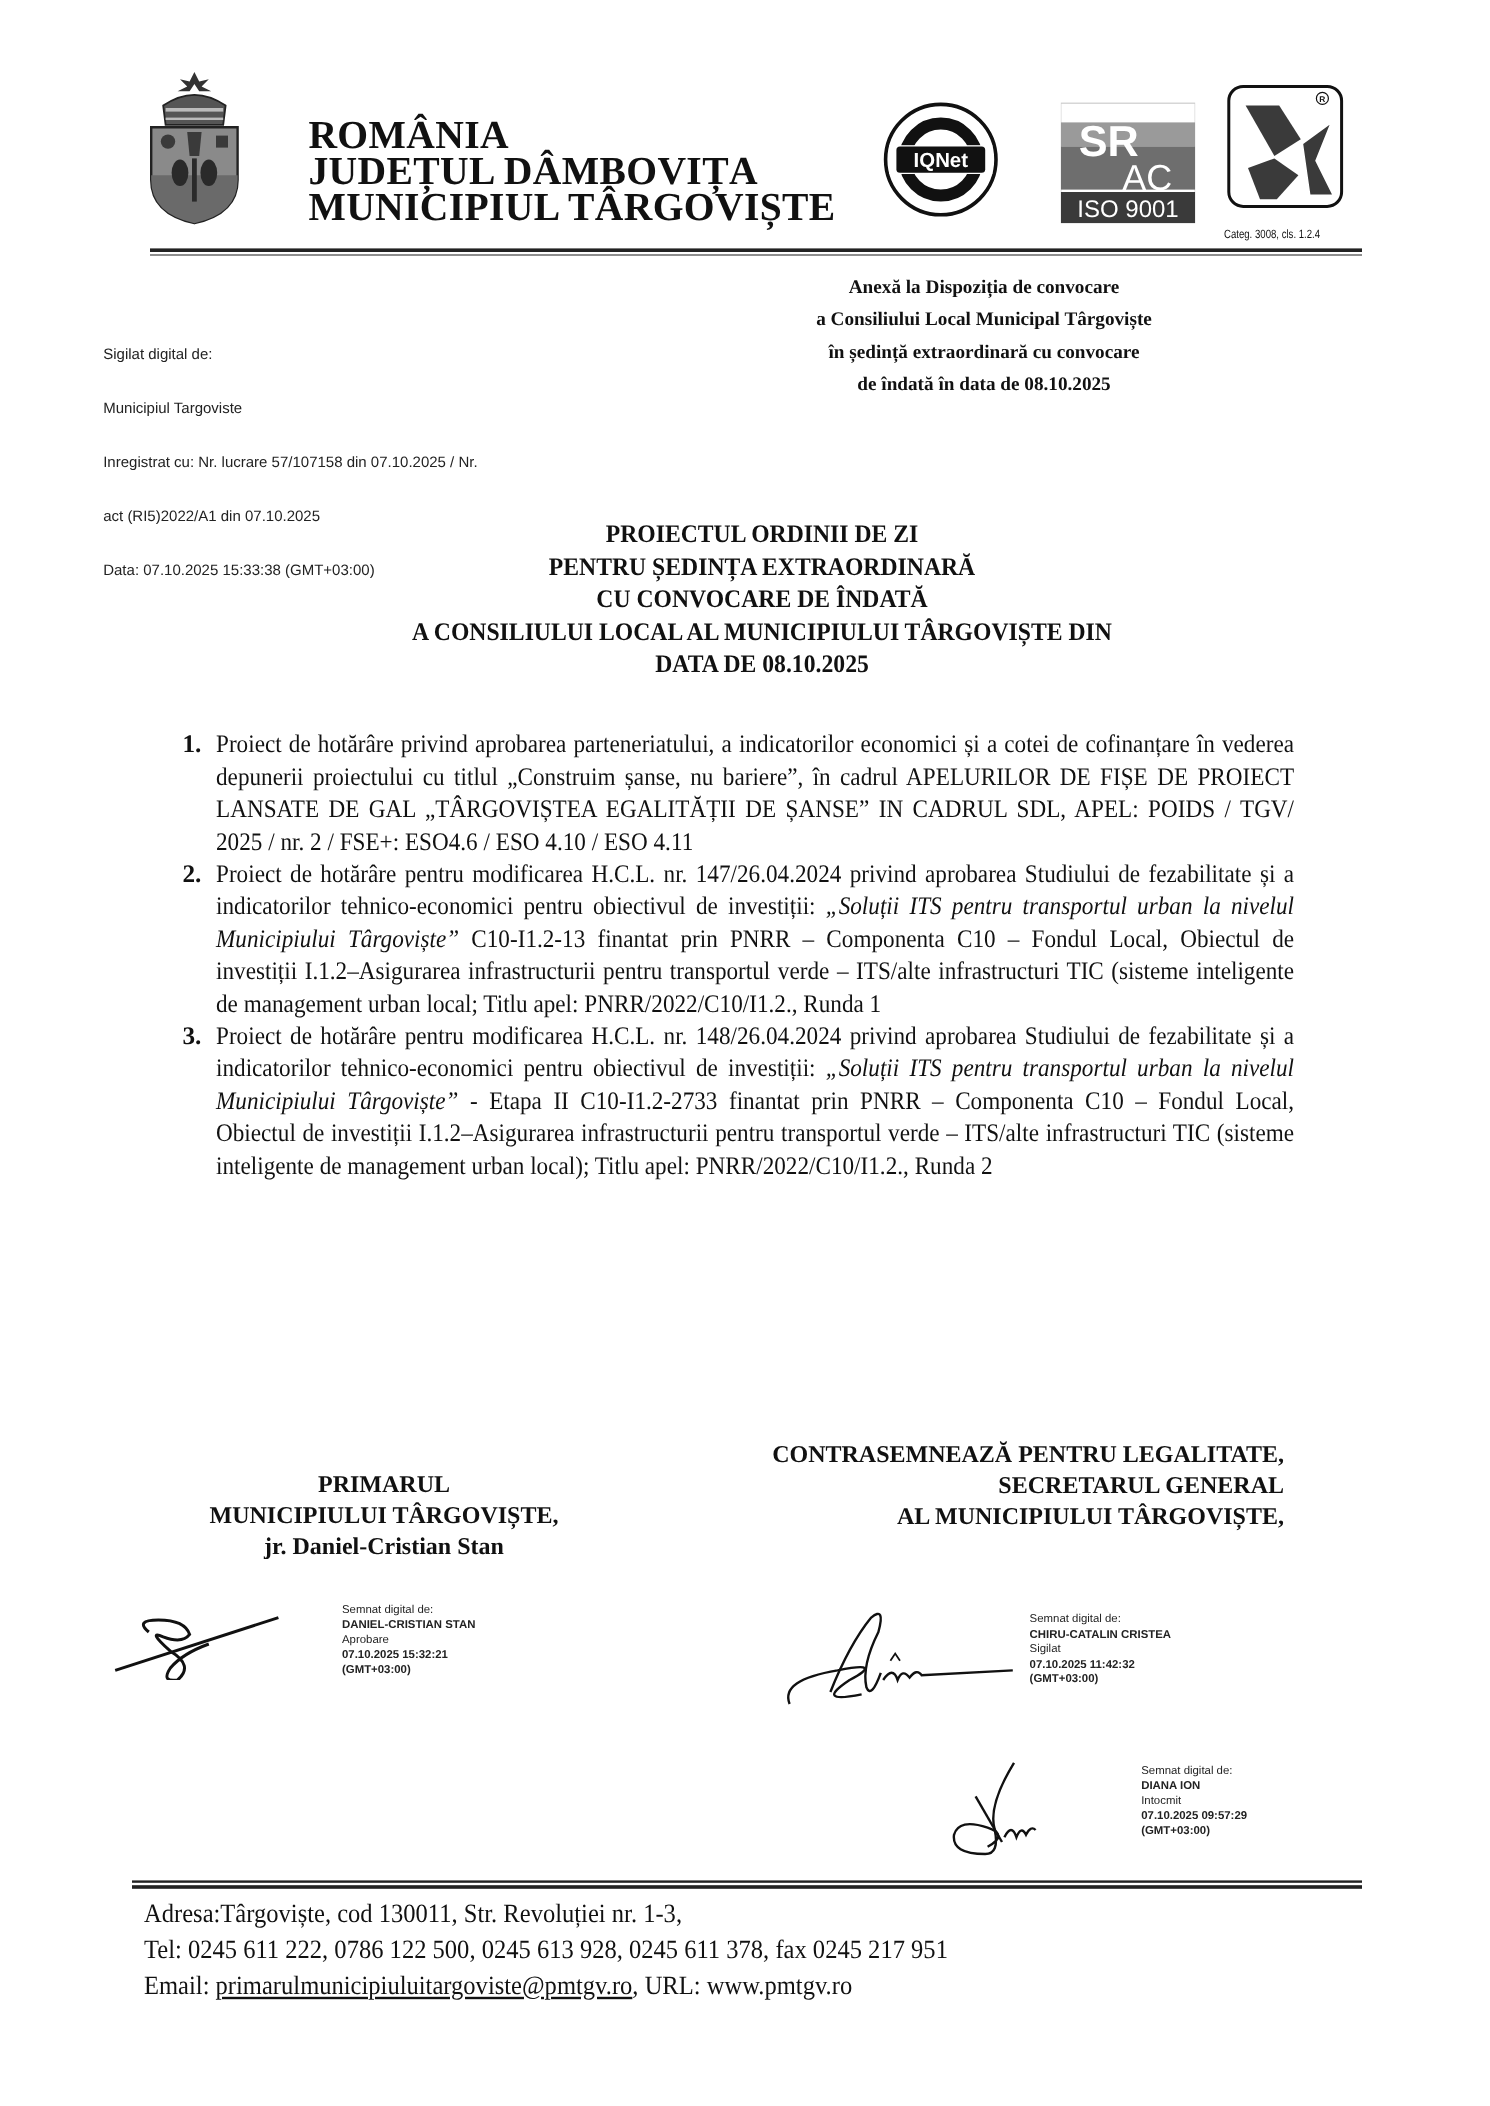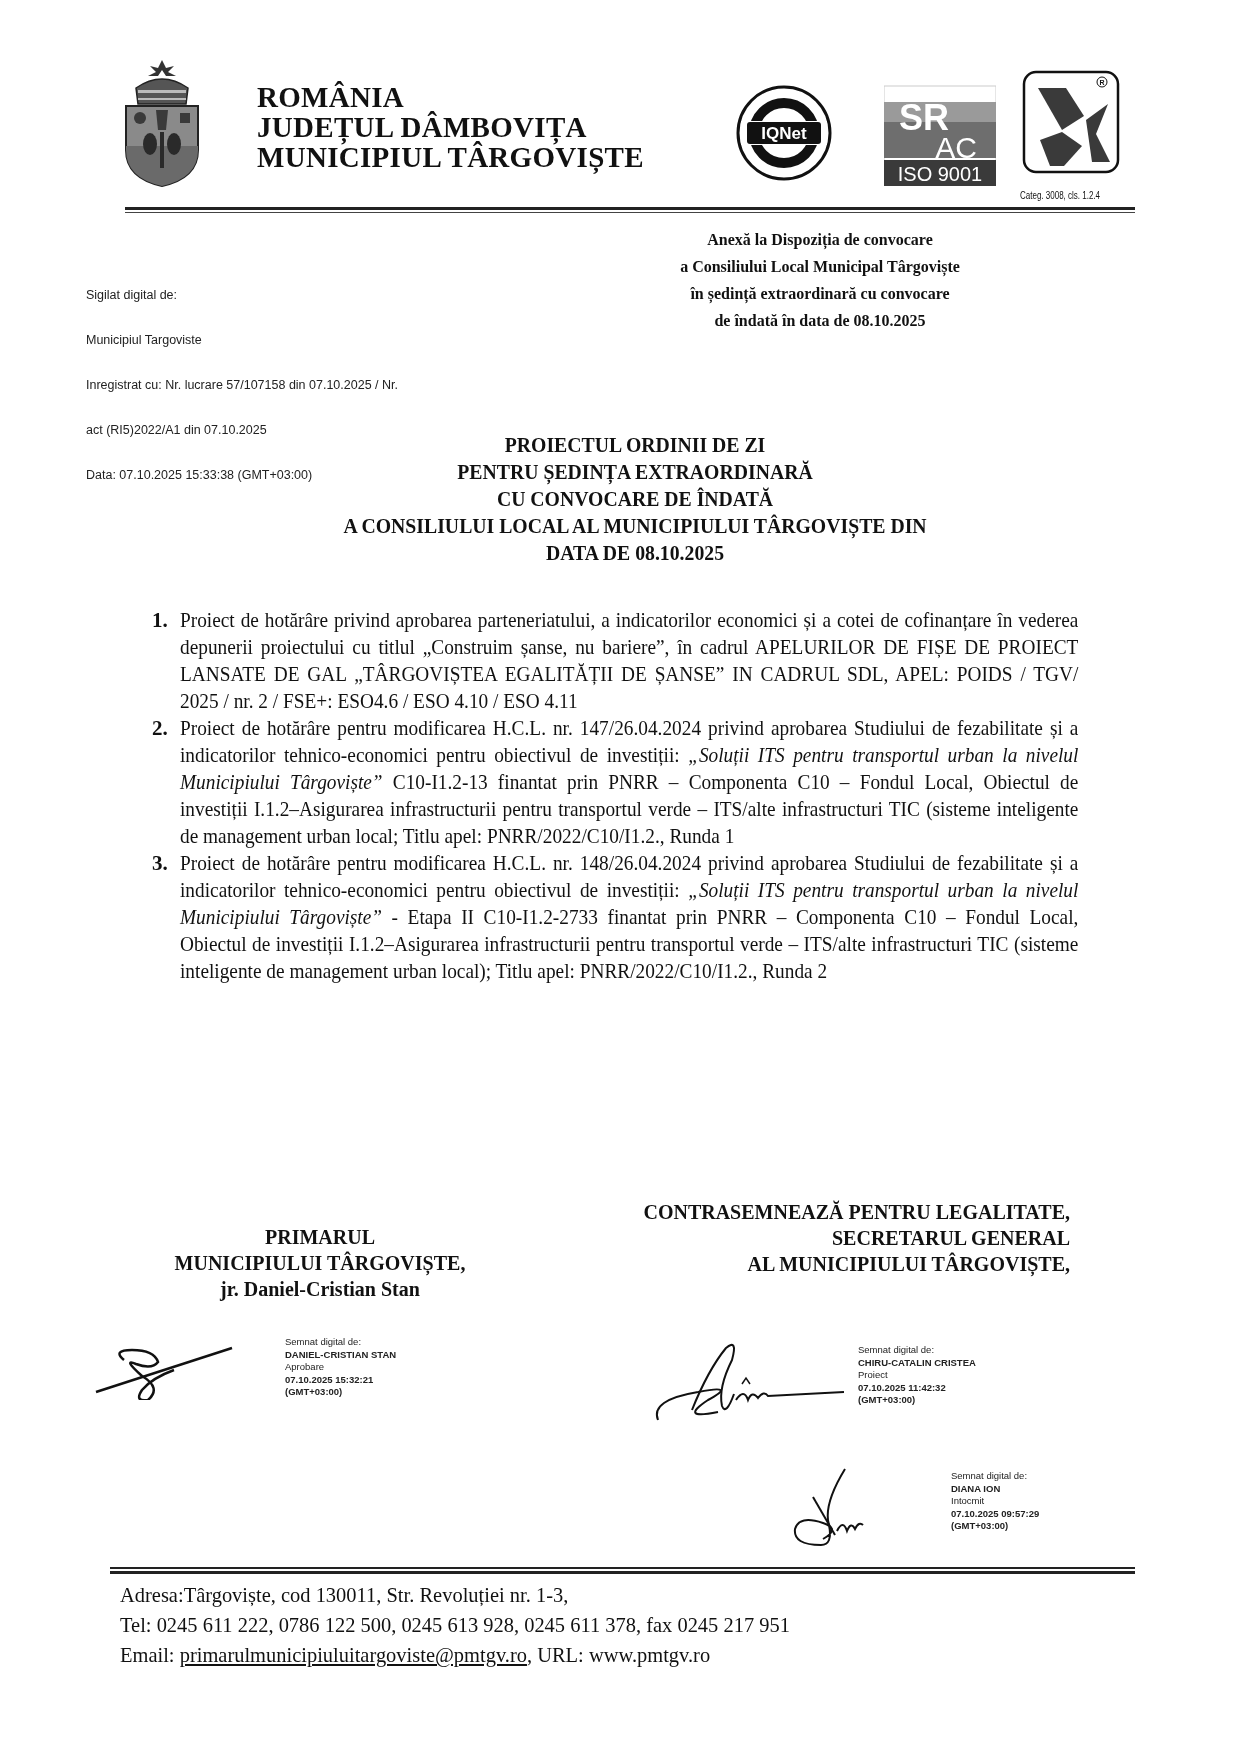--- a/index.html
+++ b/index.html
@@ -1,21 +1,21 @@
 <!DOCTYPE html>
 <html><head>
 <meta charset="utf-8">
 <style>
   html, body { margin: 0; padding: 0; background: #ffffff; }
   body { width: 1242px; height: 1755px; position: relative; overflow: hidden; color: #111; font-family: "Liberation Serif", serif; }
   .abs { position: absolute; }
 
   
   .crest { left: 122px; top: 58px; width: 80px; height: 130px; }
-  .head-title { left: 257px; top: 82px; font-weight: bold; font-size: 29px; line-height: 30px; letter-spacing: 0.3px; }
+  .head-title { left: 257px; top: 98px; font-weight: bold; font-size: 33px; line-height: 30px; letter-spacing: 0.3px; }
   .head-title div { white-space: nowrap; }
 
   .logo-iqnet { left: 735px; top: 84px; width: 98px; height: 98px; }
   .logo-srac { left: 884px; top: 82px; width: 100px; height: 104px; }
   .logo-x { left: 1022px; top: 70px; width: 98px; height: 104px; }
   .logo-caption { left: 1020px; top: 190px; font-family: "Liberation Sans Narrow", "Liberation Sans", sans-serif; font-size: 10px; transform: scaleX(0.8); transform-origin: left top; white-space: nowrap; }
 
   .rule-top { left: 125px; top: 207px; width: 1010px; height: 6px; }
   .rule-top .l1 { position: absolute; left: 0; right: 0; top: 0; height: 3px; background: #222; }
   .rule-top .l2 { position: absolute; left: 0; right: 0; top: 5px; height: 1px; background: #444; }
@@ -193,21 +193,21 @@
   <svg width="200" height="90" viewBox="0 0 200 90">
     <path d="M10 80 Q2 60 50 52 Q90 44 60 60 Q30 80 70 72" stroke="#111" stroke-width="2" fill="none"></path>
     <path d="M44 70 Q60 30 78 8 Q90 -2 84 20 Q70 48 74 66 Q78 76 86 54" stroke="#111" stroke-width="2" fill="none"></path>
     <path d="M88 60 Q96 48 100 60 Q104 50 110 58 Q116 50 120 56 L196 52" stroke="#111" stroke-width="2" fill="none"></path>
     <path d="M94 44 L98 38 L102 44" stroke="#111" stroke-width="1.5" fill="none"></path>
   </svg>
 </div>
 <div class="abs dsig dsig-2">
   <div>Semnat digital de:</div>
   <div class="nm">CHIRU-CATALIN CRISTEA</div>
-  <div>Proiect</div>
+  <div>Sigilat</div>
   <div class="nm">07.10.2025 11:42:32</div>
   <div class="nm">(GMT+03:00)</div>
 </div>
 
 <div class="abs scribble-3">
   <svg width="100" height="85" viewBox="0 0 100 85">
     <path d="M62 4 Q40 40 46 60 Q50 80 38 80 Q10 80 12 64 Q16 50 40 58 Q58 64 40 74" stroke="#111" stroke-width="2" fill="none"></path>
     <path d="M30 32 L52 70" stroke="#111" stroke-width="2" fill="none"></path>
     <path d="M54 66 Q60 54 64 66 Q68 56 72 64 Q76 56 80 60" stroke="#111" stroke-width="2" fill="none"></path>
   </svg>

